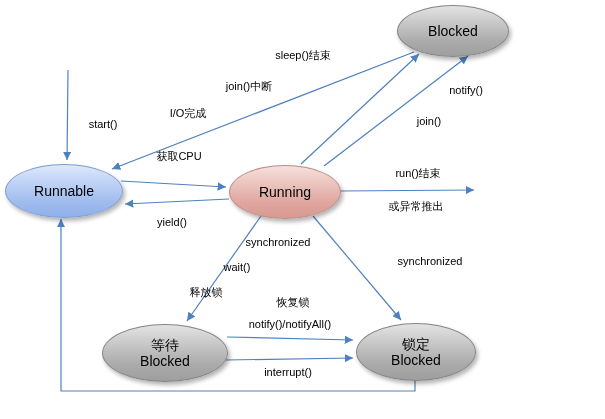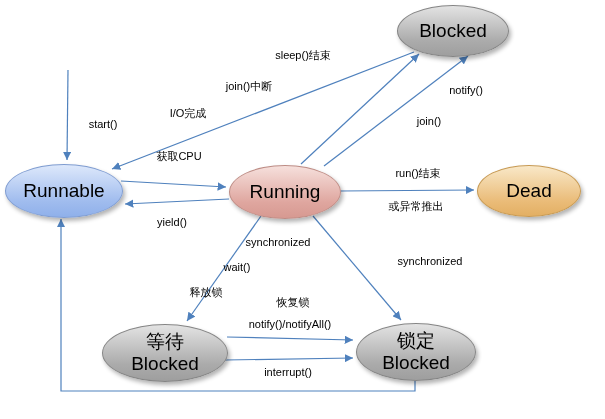--- a/index.html
+++ b/index.html
@@ -10,21 +10,21 @@
     font-family:"Liberation Sans","DejaVu Sans",sans-serif;
     color:#000;
     overflow:hidden;
   }
   .arrows{position:absolute;left:0;top:0;width:605px;height:419px;}
   .node{
     position:absolute;
     border-radius:50%;
     display:flex;flex-direction:column;
     align-items:center;justify-content:center;
-    font-size:19px;line-height:1.15;
+    font-size:14px;line-height:1.15;
     box-shadow:2px 3px 4px rgba(0,0,0,0.30);
     text-align:center;
   }
   .node-new    {background:linear-gradient(to bottom,#f1f7cf 0%,#d3e47e 70%,#c2d865 100%);border:1px solid #9aaa4f;}
   .node-runnable{background:linear-gradient(to bottom,#dde8fb 0%,#a0bcee 70%,#8fb0ea 100%);border:1px solid #7f9cd0;}
   .node-running{background:linear-gradient(to bottom,#f6e0dc 0%,#dfa69f 70%,#d79991 100%);border:1px solid #bd8c85;text-align:center;}
   .node-dead   {background:linear-gradient(to bottom,#f9e8c8 0%,#eabc79 70%,#e3af63 100%);border:1px solid #c79a54;}
   .node-gray   {background:linear-gradient(to bottom,#e3e3e3 0%,#ababab 70%,#9e9e9e 100%);border:1px solid #858585;}
   .elabel{
     position:absolute;
@@ -66,23 +66,20 @@
   </div>
 
   <div class="node node-runnable" style="left:5px;top:164px;width:116px;height:52px">
     <span>Runnable</span>
   </div>
 
   <div class="node node-running" style="left:229px;top:165px;width:110px;height:52px">
     <span>Running</span>
   </div>
 
-  <div class="node node-dead" style="left:477px;top:165px;width:102px;height:50px">
-    <span>Dead</span>
-  </div>
 
   <div class="node node-gray" style="left:102px;top:324px;width:124px;height:56px">
     <span>等待</span>
     <span>Blocked</span>
   </div>
 
   <div class="node node-gray" style="left:356px;top:323px;width:118px;height:56px">
     <span>锁定</span>
     <span>Blocked</span>
   </div>

